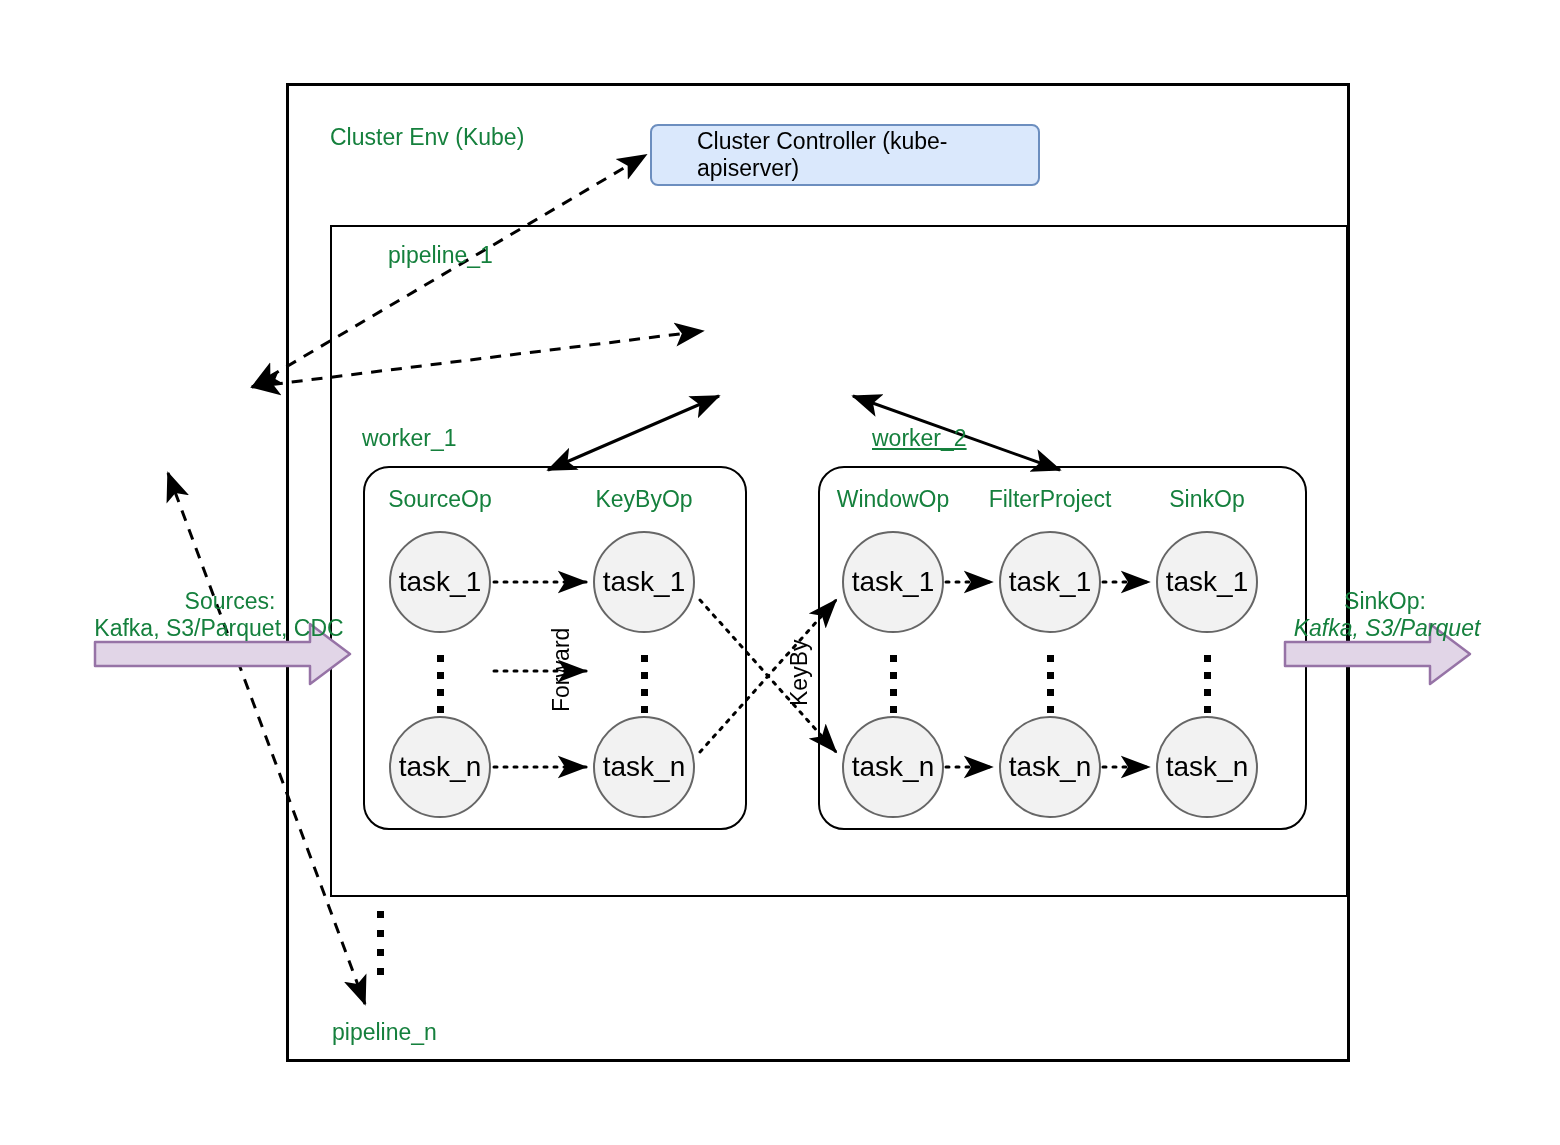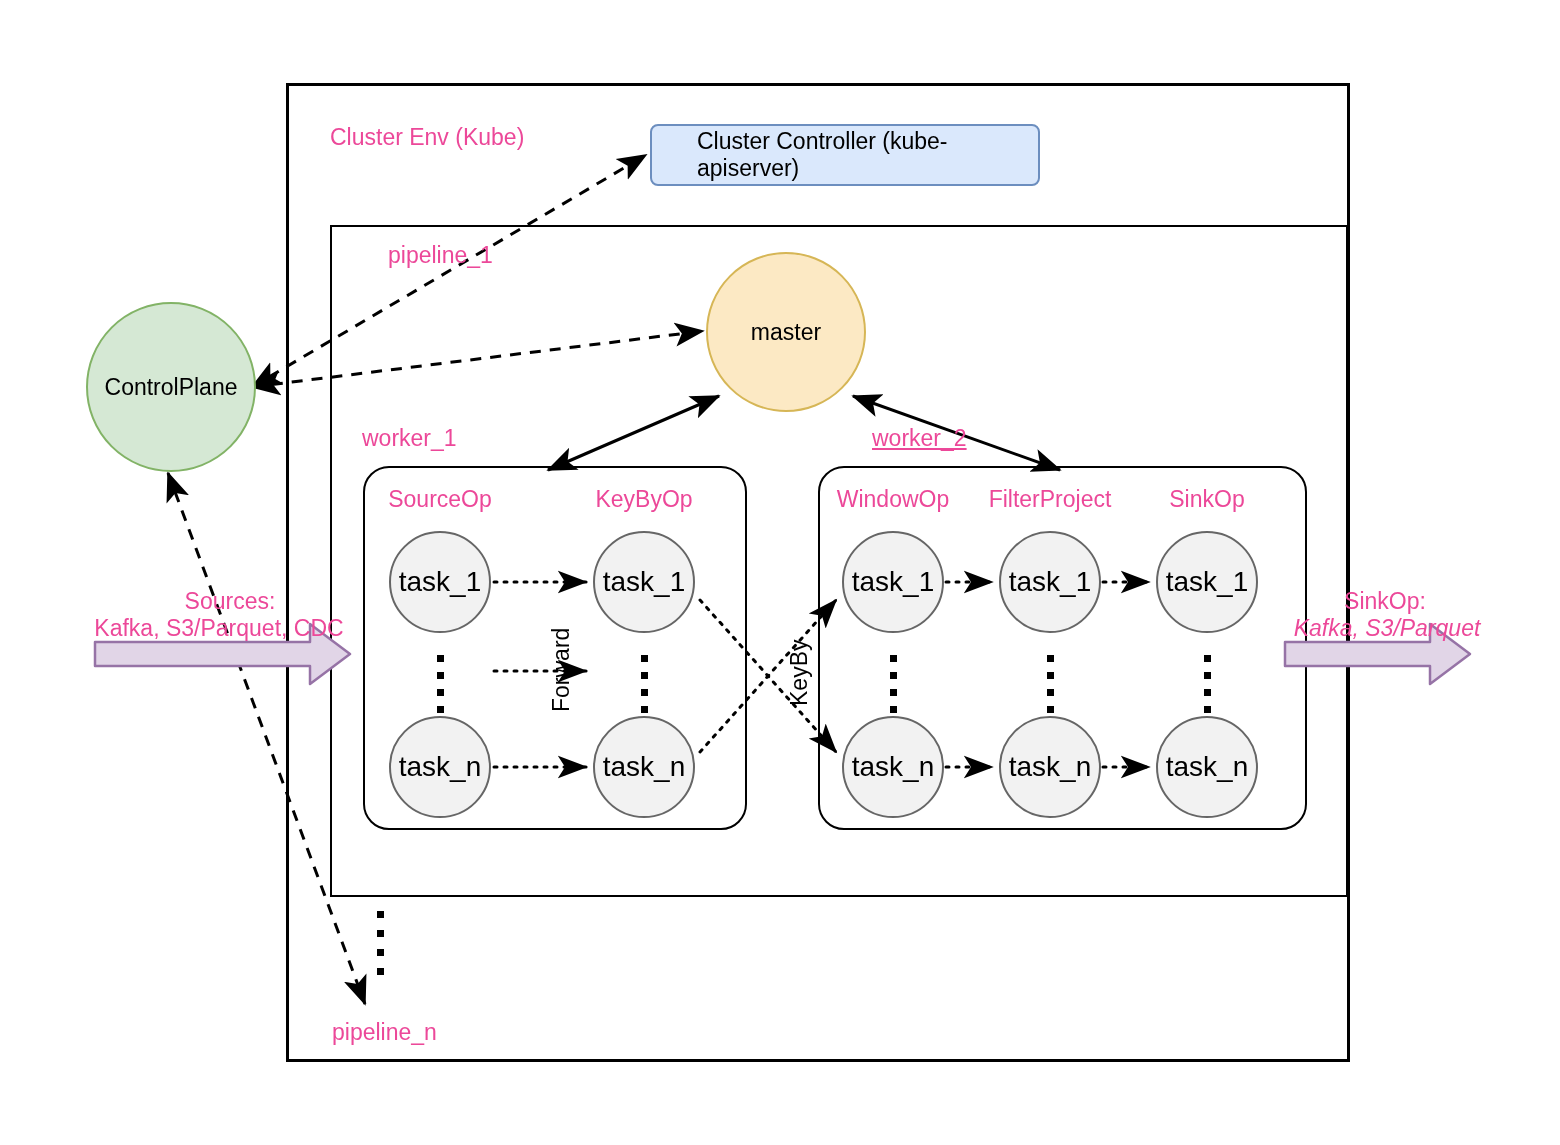--- a/index.html
+++ b/index.html
@@ -24,21 +24,21 @@
     left: 0;
     top: 0;
     width: 1560px;
     height: 1145px;
     pointer-events: none;
   }
   .lbl {
     position: absolute;
     font-family: "Liberation Sans", sans-serif;
     font-size: 23px;
-    color: #ec4899;
+    color: #15803d;
     white-space: nowrap;
     line-height: 1.15;
   }
   .lbl.center { text-align: center; }
 
   
   .box {
     position: absolute;
     box-sizing: border-box;
     background: transparent;
@@ -163,34 +163,26 @@
     <path d="M 1285,642 L 1430,642 L 1430,624 L 1470,654 L 1430,684 L 1430,666 L 1285,666 Z" fill="#e1d5e7" stroke="#9673a6" stroke-width="2.5" stroke-linejoin="round"></path>
 
     <g>
       <rect x="377" y="911" width="7" height="7" fill="#000000"></rect>
       <rect x="377" y="930" width="7" height="7" fill="#000000"></rect>
       <rect x="377" y="949" width="7" height="7" fill="#000000"></rect>
       <rect x="377" y="968" width="7" height="7" fill="#000000"></rect>
     </g>
   </svg>
 
-  <div class="node-circle" style="left:86px; top:302px; width:170px; height:170px;
-              background:#d5e8d4; border:2.5px solid #82b366;">
-    <span>ControlPlane</span>
-  </div>
 
   <div class="node-rect" style="left:650px; top:124px; width:390px; height:62px;
               background:#dae8fc; border:2.5px solid #6c8ebf;padding-left:45px;">
     <span>Cluster Controller (kube-apiserver)</span>
   </div>
 
-  <div class="node-circle" style="left:706px; top:252px; width:160px; height:160px;
-              background:#fce9c4; border:2.5px solid #d6b656;">
-    <span>master</span>
-  </div>
 
   <div class="lbl" style="left:330px; top:124px;">Cluster Env (Kube)</div>
 
   <div class="lbl" style="left:348px; top:242px;margin-left:40px;">pipeline_1</div>
 
   <div class="lbl" style="left:332px; top:1019px;">pipeline_n</div>
 
   <div class="lbl" style="left:362px; top:425px;">worker_1</div>
 
   <div class="lbl" style="left:872px; top:425px;text-decoration:underline;">worker_2</div>

